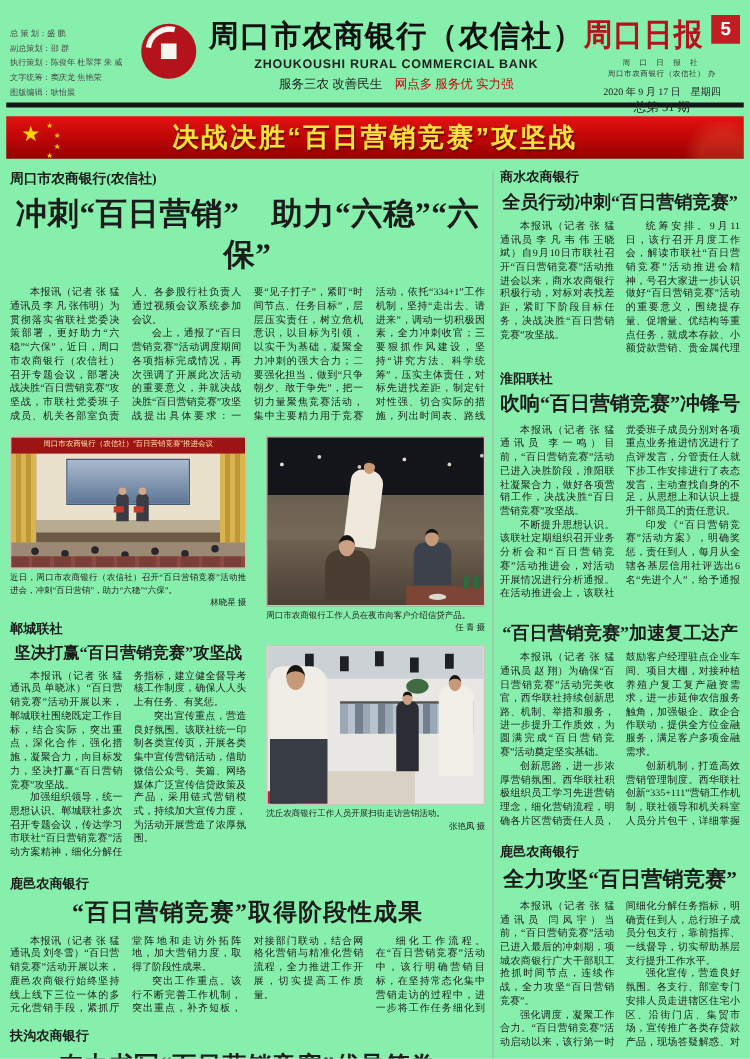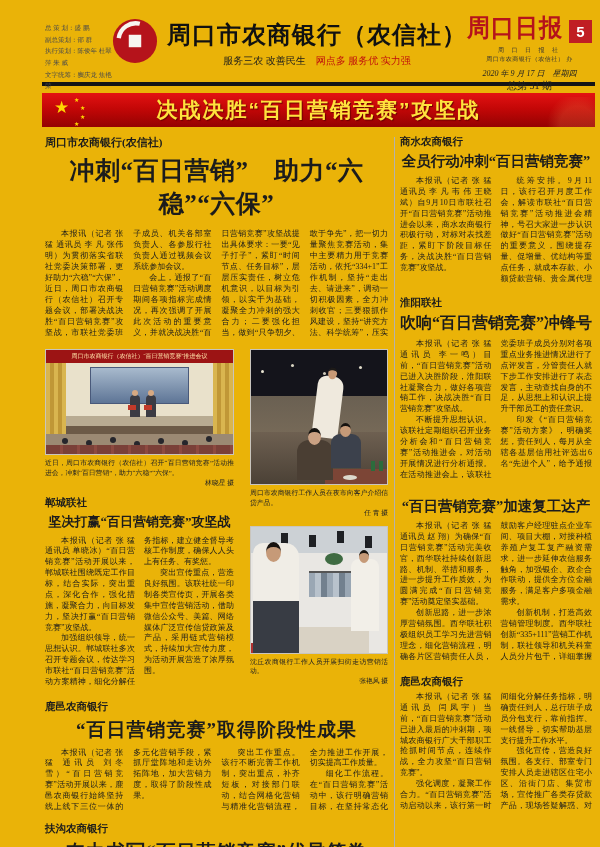--- a/index.html
+++ b/index.html
@@ -1,38 +1,37 @@
 <!DOCTYPE html>
 <html><head>
 <meta charset="utf-8">
 <style>
   * { box-sizing: border-box; margin: 0; padding: 0; }
   html,body { background:#e6e4df; }
   .page {
     width:600px; height:847px; margin:0 auto; position:relative; overflow:hidden;
-    background:#eab308; color:#1c1c1c;
+    background:#86efac; color:#1c1c1c;
     font-family:"Liberation Serif", serif;
-    padding-left:37px;
   }
   
   .masthead { display:flex; padding:10px 8px 4px 8px; height:80px; }
   .credits { width:118px; font-size:6.5px; line-height:1.8; color:#4a4a4a; padding-top:12px; font-family:"Liberation Sans",sans-serif; }
   .brand { flex:1; display:flex; align-items:center; justify-content:center; gap:9px; }
   .brand-text { text-align:center; }
   .brand-cn { font-size:24px; font-weight:bold; letter-spacing:1px; font-family:"Liberation Sans",sans-serif; color:#111; white-space:nowrap; }
   .brand-en { font-size:10px; font-weight:bold; letter-spacing:0.6px; color:#222; margin-top:1px; font-family:"Liberation Sans",sans-serif; }
   .slogan { margin-top:3px; font-size:10px; font-weight:normal; white-space:nowrap; }
   .slogan .red { color:#c00d0d; margin-left:10px; }
   .mast-right { width:126px; text-align:center; padding-top:2px; }
-  .mr-top { display:flex; align-items:flex-end; justify-content:center; gap:6px; }
+  .mr-top { display:flex; align-items:flex-start; justify-content:center; gap:6px; }
   .paper-name { color:#b5131b; font-size:23px; font-weight:900; font-family:"Liberation Serif",serif; letter-spacing:1px; transform:scaleY(1.08); white-space:nowrap; }
   .page-num { background:#c01e23; color:#fff; width:23px; height:23px; font-size:15px; font-weight:bold; display:inline-flex; align-items:center; justify-content:center; font-family:"Liberation Sans",sans-serif; }
   .pub-line1 { font-size:6px; letter-spacing:3px; margin-top:3px; color:#333; }
   .pub-line2 { font-size:6px; letter-spacing:0.5px; color:#333; }
-  .date-line { font-size:8px; margin-top:4px; color:#222;font-style:italic; }
+  .date-line { font-size:8px; margin-top:4px; color:#222; }
   .issue-line { font-size:10px; color:#222; }
   .head-rule { height:4px; background:#151515; margin:2px 5px 0 5px; }
   
   .banner { margin:7px 5px 0 5px; height:34px; position:relative;
     background:linear-gradient(180deg,#e31212 0%, #c40707 45%, #940202 100%);
     display:flex; align-items:center; justify-content:center; overflow:hidden; }
   .banner:after { content:""; position:absolute; right:-18px; bottom:-24px; width:70px; height:54px;
     background:radial-gradient(circle,#ff9a5a33 0 40%, transparent 70%); }
   .banner-title { color:#ffe23d; font-size:21px; font-weight:900; letter-spacing:2px;
     font-family:"Liberation Sans",sans-serif; text-shadow:1px 1px 1px #6d0000; }
@@ -138,20 +137,21 @@
     <div class="brand">
       <span>
         <svg width="46" height="46" viewBox="0 0 48 48">
           <circle cx="24" cy="24" r="23" fill="#b5131b"></circle>
           <rect x="17.5" y="17.5" width="13" height="13" fill="#f7f5f0"></rect>
           <path d="M7 21 A18 18 0 0 1 29 6" stroke="#f7f5f0" stroke-width="4.5" fill="none"></path>
         </svg>
       </span>
       <div class="brand-text">
         <div class="brand-cn">周口市农商银行（农信社）</div>
+        <div class="brand-en">ZHOUKOUSHI RURAL COMMERCIAL BANK</div>
         <div class="slogan">
           <span>服务三农 改善民生</span><span class="red">网点多 服务优 实力强</span>
         </div>
       </div>
     </div>
     <div class="mast-right">
       <div class="mr-top">
         <span class="paper-name">周口日报</span>
         <span class="page-num">5</span>
       </div>
@@ -309,20 +309,21 @@
         <div class="sec-headline h-145">“百日营销竞赛”加速复工达产</div>
         <div class="body2 h-xihua">
           <p class="body-p">本报讯（记者 张 猛 通讯员 赵 翔）为确保“百日营销竞赛”活动完美收官，西华联社持续创新思路、机制、举措和服务，进一步提升工作质效，为圆满完成“百日营销竞赛”活动奠定坚实基础。</p>
           <p class="body-p">创新思路，进一步浓厚营销氛围。西华联社积极组织员工学习先进营销理念，细化营销流程，明确各片区营销责任人员，鼓励客户经理驻点企业车间、项目大棚，对接种植养殖户复工复产融资需求，进一步延伸农信服务触角，加强银企、政企合作联动，提供全方位金融服务，满足客户多项金融需求。</p>
           <p class="body-p">创新机制，打造高效营销管理制度。西华联社创新“335+111”营销工作机制，联社领导和机关科室人员分片包干，详细掌握分社辖内“百日营销竞赛”活动进展，适时跟踪督导；定期召开“百日营销竞赛”活动战况分析会，通报各社各项工作业绩与成效情况，总结经验，分析不足，为持续保持良好发展势头提供机制保障。</p>
         </div>
       </div>
 
       <div class="sec">
         <div class="sec-kicker">鹿邑农商银行</div>
+        <div class="sec-headline h-17">全力攻坚“百日营销竞赛”</div>
         <div class="body2 h-xiangcheng">
           <p class="body-p">本报讯（记者 张 猛 通讯员 闫凤宇）当前，“百日营销竞赛”活动已进入最后的冲刺期，项城农商银行广大干部职工抢抓时间节点，连续作战，全力攻坚“百日营销竞赛”。</p>
           <p class="body-p">强化调度，凝聚工作合力。“百日营销竞赛”活动启动以来，该行第一时间细化分解任务指标，明确责任到人，总行班子成员分包支行，靠前指挥、一线督导，切实帮助基层支行提升工作水平。</p>
           <p class="body-p">强化宣传，营造良好氛围。各支行、部室专门安排人员走进辖区住宅小区、沿街门店、集贸市场，宣传推广各类存贷款产品，现场答疑解惑、对接需求，通过电话回访、微信交流等方式开展工作，拍摄图片、视频，及时发布营销动态，形成比学赶超的浓厚氛围。</p>
         </div>
       </div>
     </div>
   </div>
 </div>
 

